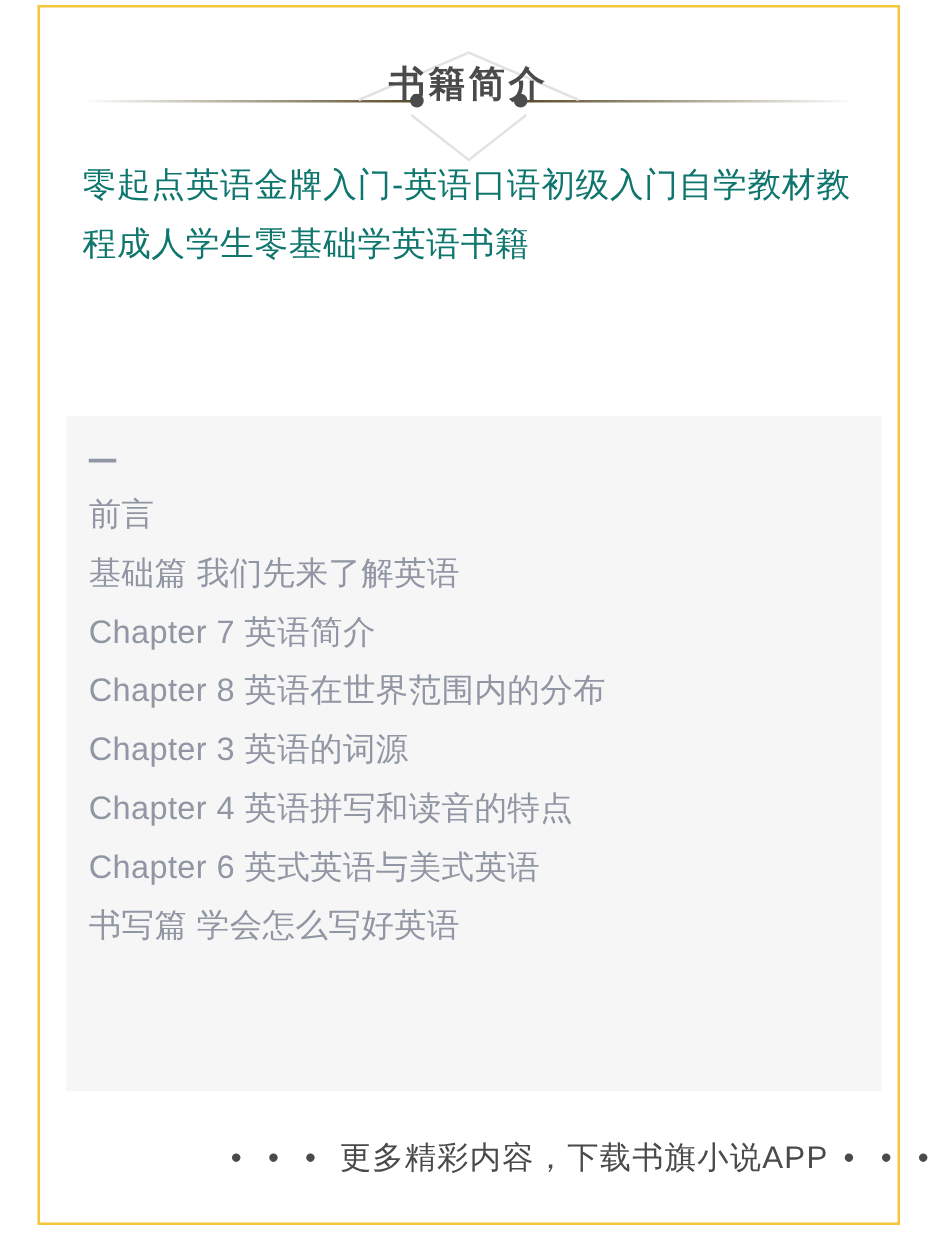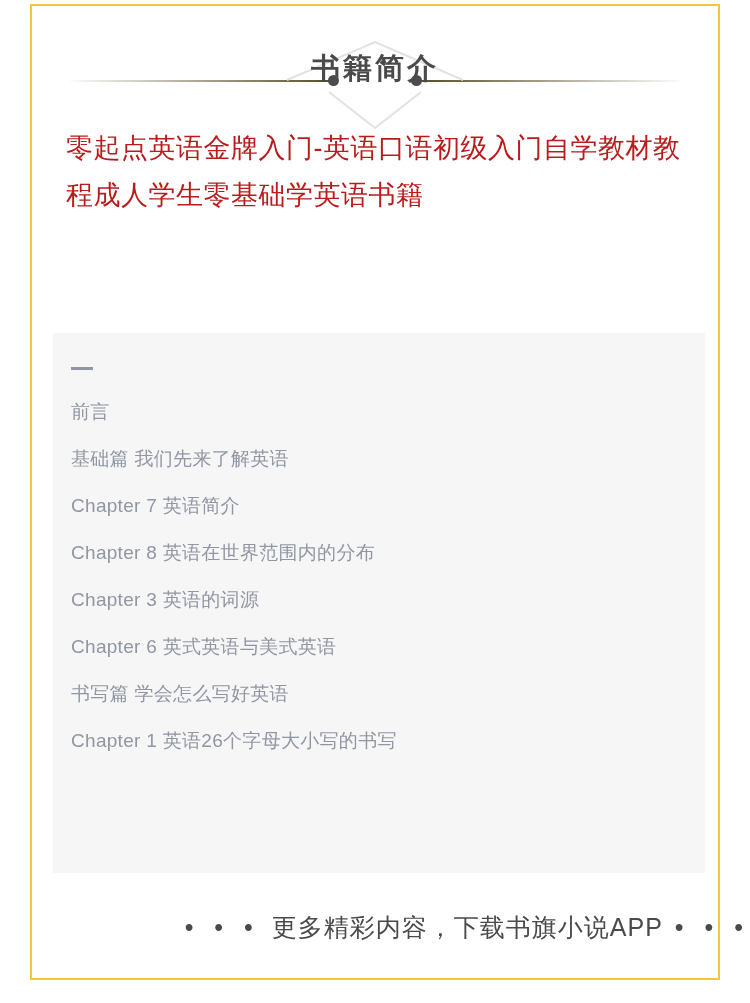--- a/index.html
+++ b/index.html
@@ -92,21 +92,21 @@
   }
 
   
   .book-title {
     position: absolute;
     left: 66px;
     top: 125px;
     width: 620px;
     font-size: 27px;
     line-height: 47px;
-    color: #b91c1c;
+    color: #0f766e;
     letter-spacing: 0.5px;
   }
 
   
   .catalog-panel {
     position: absolute;
     left: 53px;
     top: 333px;
     width: 652px;
     height: 540px;
@@ -117,21 +117,21 @@
 
   .catalog-dash {
     display: block;
     width: 22px;
     height: 3px;
     background: #9096a3;
     margin: 12px 0 18px 0;
   }
 
   .catalog-line {
-    font-size: 19px;
+    font-size: 26px;
     line-height: 47px;
     color: #9096a3;
     white-space: nowrap;
     letter-spacing: 0.3px;
   }
 
   
   .footer {
     position: absolute;
     left: 0;
@@ -187,22 +187,22 @@
   <div class="book-title">零起点英语金牌入门-英语口语初级入门自学教材教程成人学生零基础学英语书籍</div>
 
   <div class="catalog-panel">
     <span class="catalog-dash"></span>
 
     <div class="catalog-line">前言</div>
     <div class="catalog-line">基础篇 我们先来了解英语</div>
     <div class="catalog-line">Chapter 7 英语简介</div>
     <div class="catalog-line">Chapter 8 英语在世界范围内的分布</div>
     <div class="catalog-line">Chapter 3 英语的词源</div>
+    <div class="catalog-line">Chapter 4 英语拼写和读音的特点</div>
     <div class="catalog-line">Chapter 6 英式英语与美式英语</div>
     <div class="catalog-line">书写篇 学会怎么写好英语</div>
-    <div class="catalog-line">Chapter 1 英语26个字母大小写的书写</div>
   </div>
 
   <div class="footer">
     <span class="dots left">• • •</span><span class="footer-text">更多精彩内容，下载书旗小说APP</span><span class="dots right">• • •</span>
   </div>
 
 </div>
 
 </body></html>

